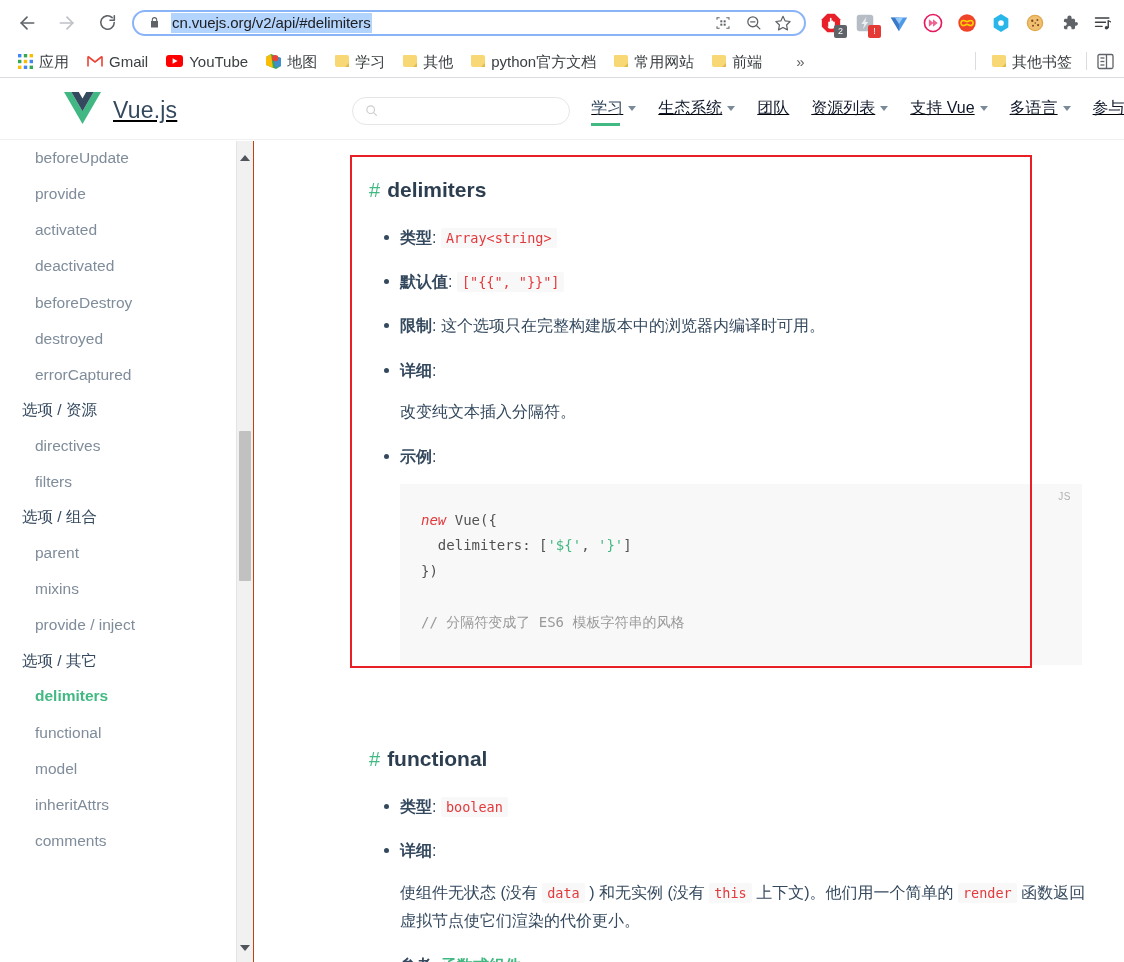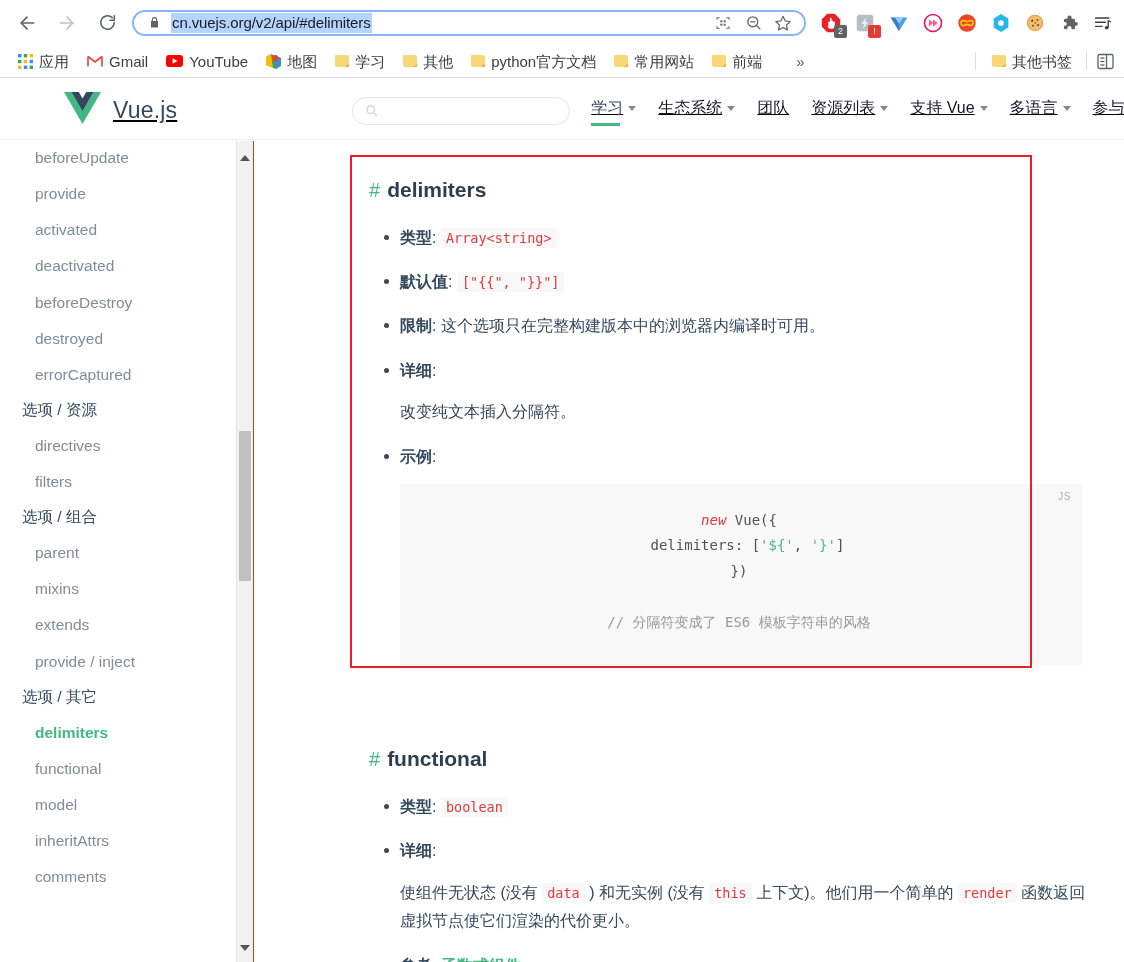--- a/index.html
+++ b/index.html
@@ -543,21 +543,20 @@
     <div class="side-link"><span>deactivated</span></div>
     <div class="side-link"><span>beforeDestroy</span></div>
     <div class="side-link"><span>destroyed</span></div>
     <div class="side-link"><span>errorCaptured</span></div>
     <div class="side-group"><span>选项 / 资源</span></div>
     <div class="side-link"><span>directives</span></div>
     <div class="side-link"><span>filters</span></div>
     <div class="side-group"><span>选项 / 组合</span></div>
     <div class="side-link"><span>parent</span></div>
     <div class="side-link"><span>mixins</span></div>
-    <div class="side-link"><span>extends</span></div>
     <div class="side-link"><span>provide / inject</span></div>
     <div class="side-group"><span>选项 / 其它</span></div>
     <div class="side-link active"><span>delimiters</span></div>
     <div class="side-link"><span>functional</span></div>
     <div class="side-link"><span>model</span></div>
     <div class="side-link"><span>inheritAttrs</span></div>
     <div class="side-link"><span>comments</span></div>
 
   </div>
 
@@ -593,21 +592,21 @@
         <li>
           <span class="lbl">限制</span><span>:</span>
           <span>这个选项只在完整构建版本中的浏览器内编译时可用。</span>
         </li>
         <li>
           <span class="lbl">详细</span><span>:</span>
           <p class="plain-para">改变纯文本插入分隔符。</p>
         </li>
         <li style="margin-bottom:0;">
           <span class="lbl">示例</span><span>:</span>
-          <pre class="code-block" style="width:682px;text-align:center;"><span class="lang">JS</span><span><span class="tk-kw">new</span> Vue({</span>
+          <pre class="code-block" style="width:682px;"><span class="lang">JS</span><span><span class="tk-kw">new</span> Vue({</span>
 <span>  delimiters: [<span class="tk-str">'${'</span>, <span class="tk-str">'}'</span>]</span>
 <span>})</span>
 
 <span class="tk-com">// 分隔符变成了 ES6 模板字符串的风格</span></pre>
         </li>
       </ul>
     </div>
 
     <div style="padding:82px 0 0 87px;">
       <div class="h2-head">

